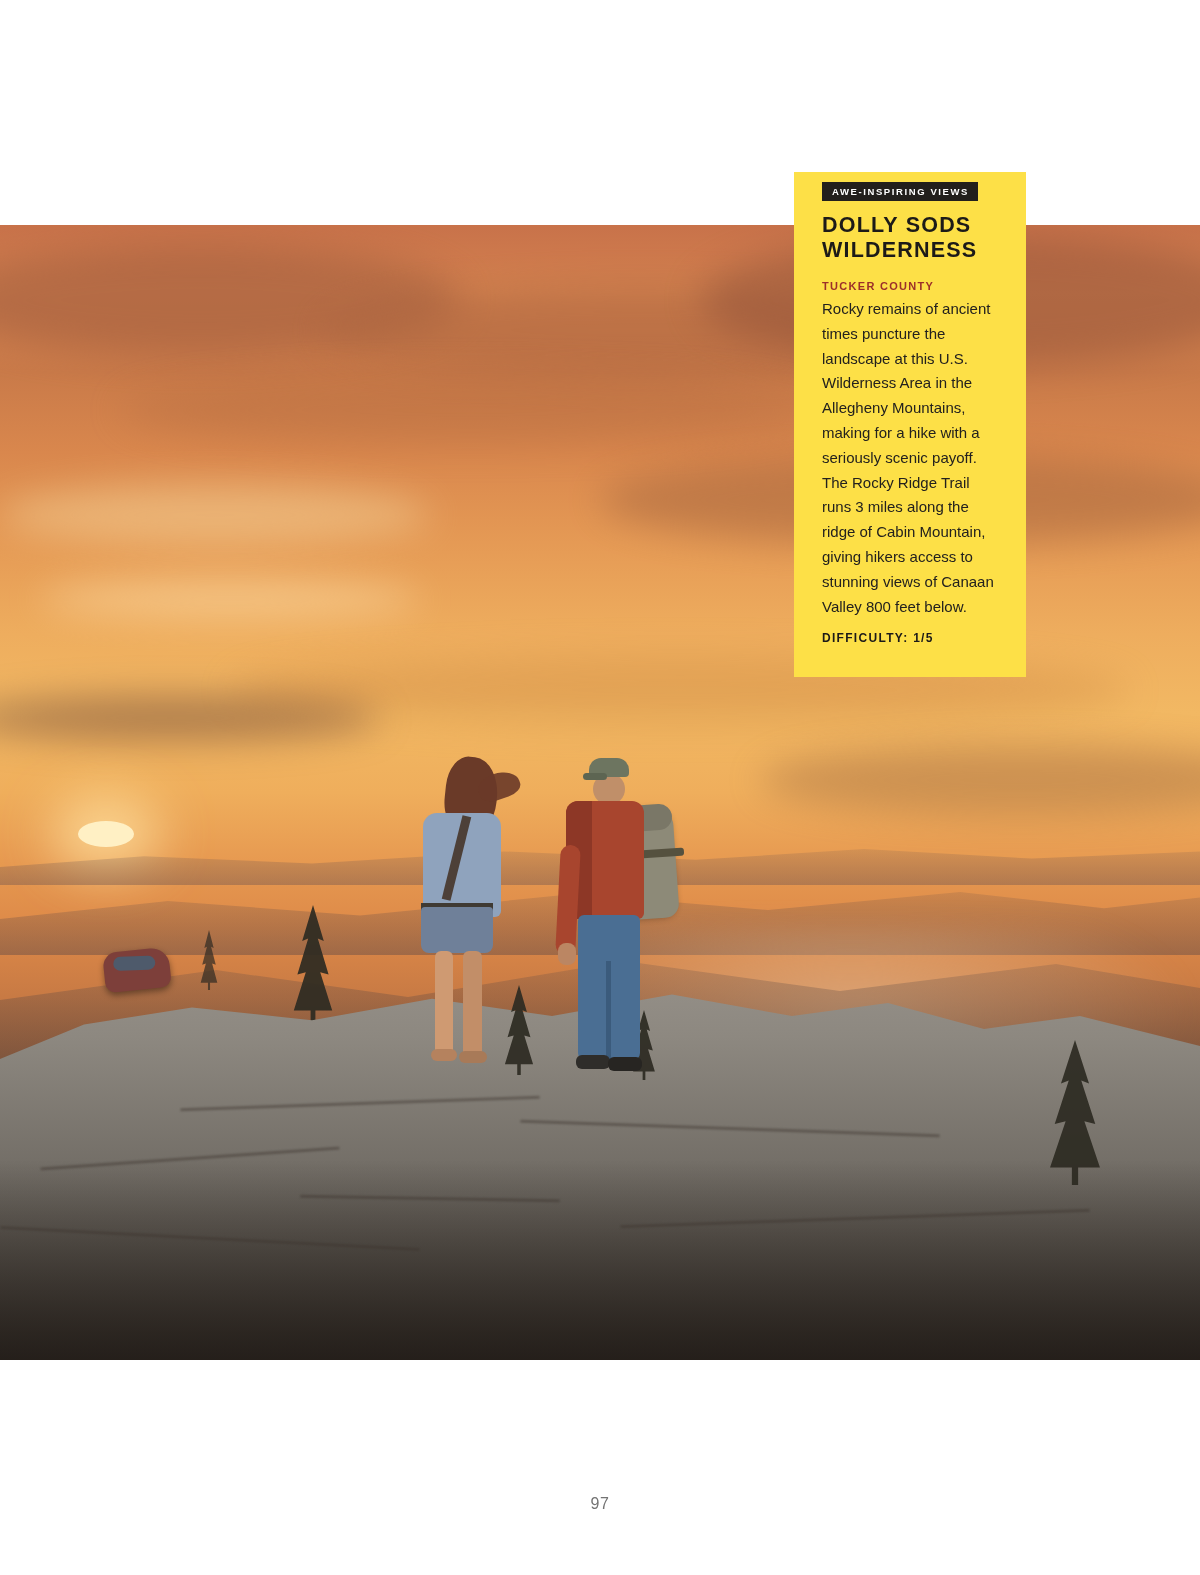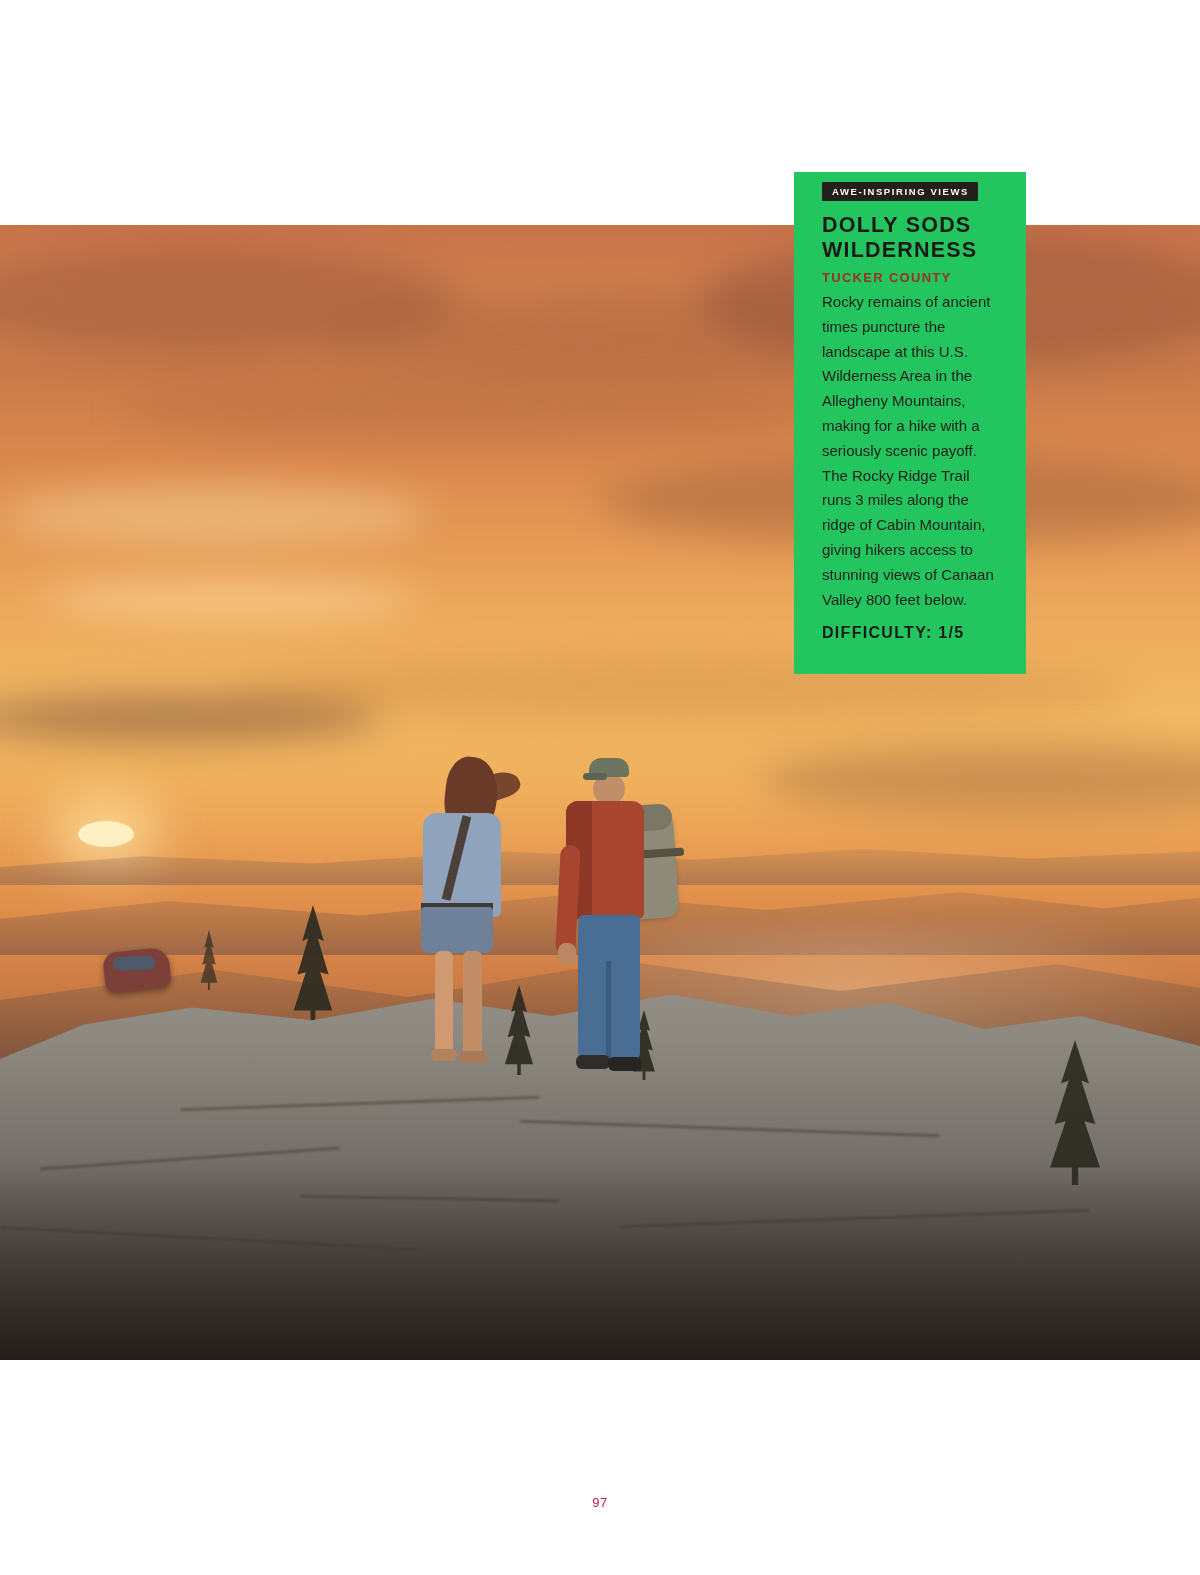--- a/index.html
+++ b/index.html
@@ -207,21 +207,21 @@
   .m-pantsplit{position:absolute; left: 606px; top: 736px; width: 5px; height: 100px; background:#3b5b7c;}
   .m-shoe1{position:absolute; left: 576px; top: 830px; width: 34px; height: 14px; background:#2f2d2a; border-radius: 6px;}
   .m-shoe2{position:absolute; left: 608px; top: 832px; width: 34px; height: 14px; background:#272522; border-radius: 6px;}
 
   
   .caption-card {
     position: absolute;
     left: 794px;
     top: 172px;
     width: 232px;
-    background: #22c55e;
+    background: #fde047;
     padding: 0 0 16px 0;
     box-sizing: border-box;
   }
   .eyebrow {
     display: inline-block;
     background: #221f1c;
     color: #ffffff;
     font-size: 9.5px;
     font-weight: 700;
     letter-spacing: 1.6px;
@@ -232,55 +232,55 @@
   .title {
     margin: 12px 28px 0 28px;
     font-family: Liberation Sans, sans-serif;
     font-weight: 700;
     font-size: 21.5px;
     line-height: 25px;
     letter-spacing: 1.2px;
     color: #1c1a18;
   }
   .county {
-    margin: 7px 28px 0 28px;
-    font-family: "Liberation Sans", sans-serif;
-    font-weight: 700;
-    font-size: 13px;
+    margin: 17px 28px 0 28px;
+    font-family: "Liberation Sans", sans-serif;
+    font-weight: 700;
+    font-size: 11px;
     letter-spacing: 1.3px;
     color: #9c2f2a;
   }
   .body-text {
     margin: 5px 28px 0 28px;
     font-family: "Liberation Sans", sans-serif;
     font-size: 15px;
     line-height: 24.8px;
     color: #23211e;
   }
   .difficulty {
     margin: 12px 28px 16px 28px;
     font-family: "Liberation Sans", sans-serif;
     font-weight: 700;
-    font-size: 16px;
+    font-size: 12px;
     letter-spacing: 1.3px;
     color: #1c1a18;
   }
 
   
   .footer {
     position: absolute;
     left: 0;
     top: 1495px;
     width: 1200px;
     text-align: center;
   }
   .page-number {
     font-family: "Liberation Sans", sans-serif;
-    font-size: 13px;
-    color: #be185d;
+    font-size: 16px;
+    color: #737373;
     letter-spacing: .5px;
   }
   .site-url {
     margin-top: 5px;
     font-family: "Liberation Sans", sans-serif;
     font-size: 12px;
     font-weight: 700;
     letter-spacing: 1.1px;
     color: #1c1a18;
   }

